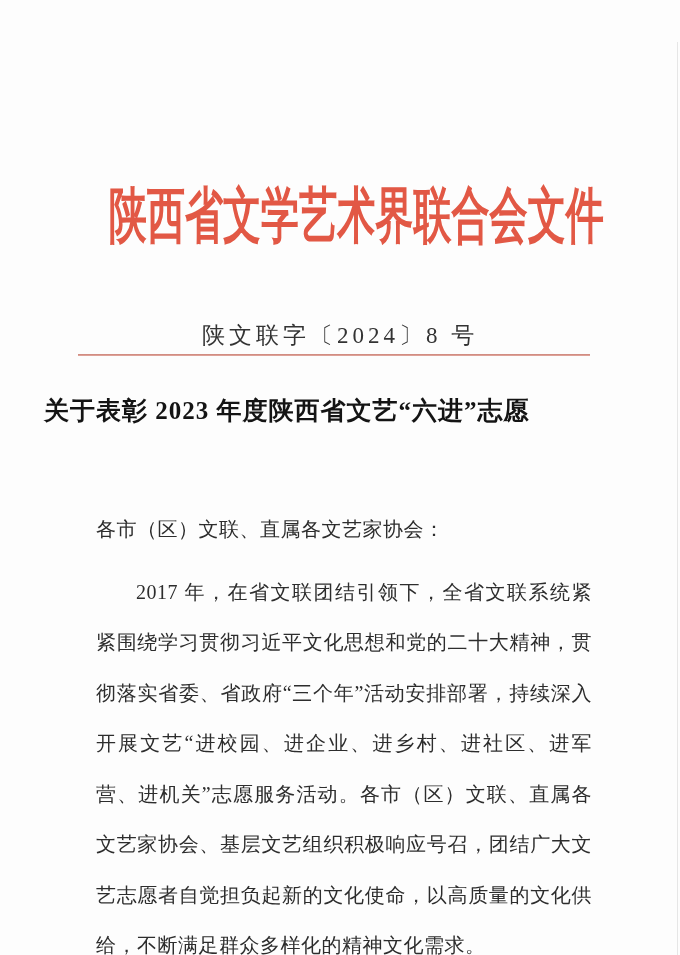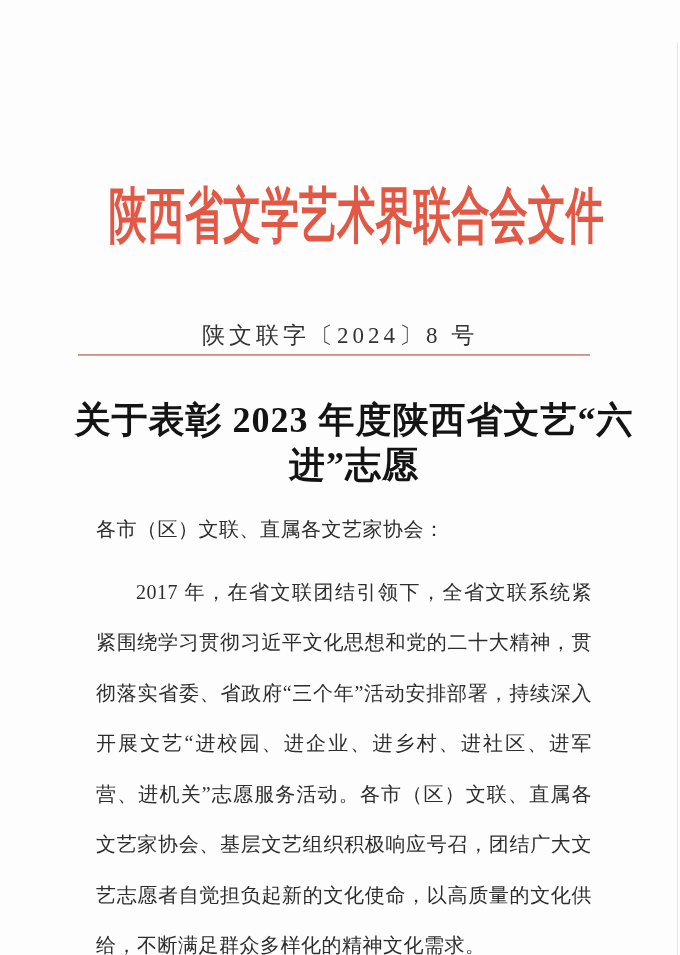--- a/index.html
+++ b/index.html
@@ -60,23 +60,23 @@
     height: 2px;
     margin: 0;
     border: none;
     background: linear-gradient(to bottom, var(--divider-red, #cc8378), #e3aba1);
   }
   .doc-title {
     position: absolute;
     top: 384px;
     left: 40px;
     width: 600px;
-    margin: 14px;
-    text-align: center;
-    font-size: 36px;
+    margin: 4px;
+    text-align: left;
+    font-size: 25px;
     font-weight: bold;
     line-height: 45px;
     color: #141414;
     letter-spacing: 1px;
   }
   .doc-title span { display: block; }
   .body-text {
     position: absolute;
     top: 492px;
     left: 84px;

